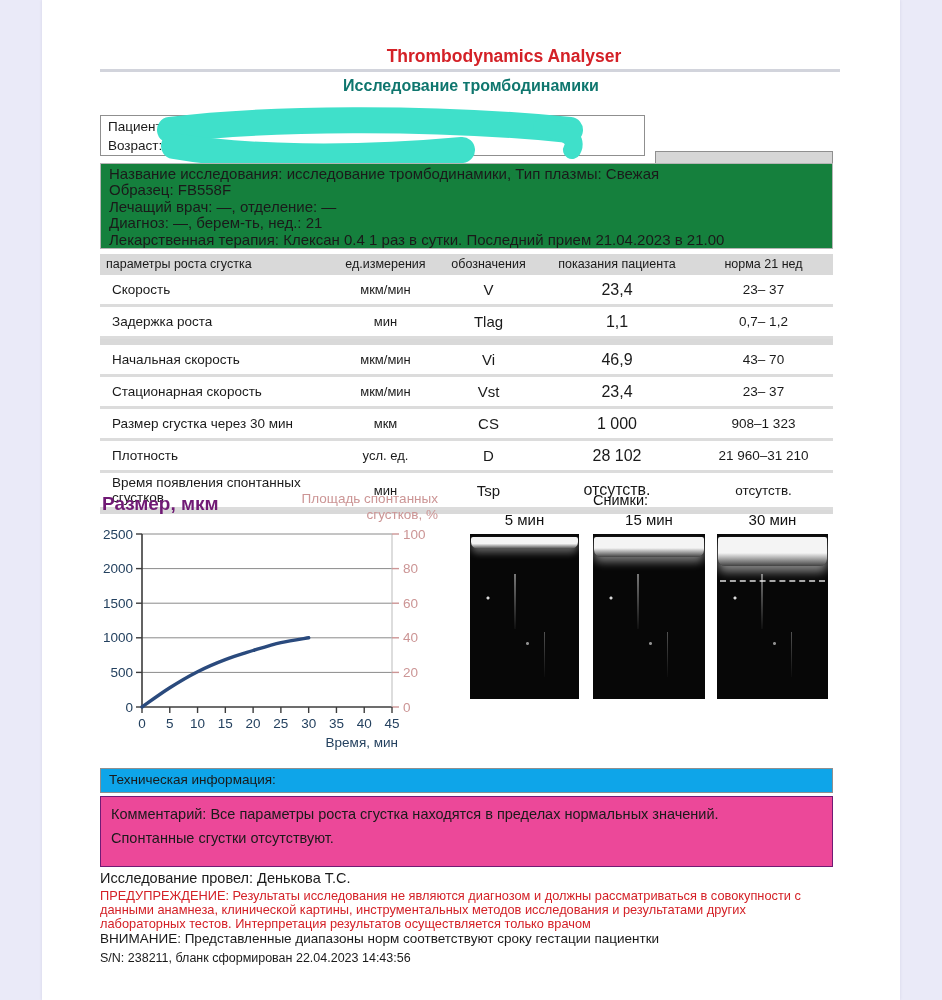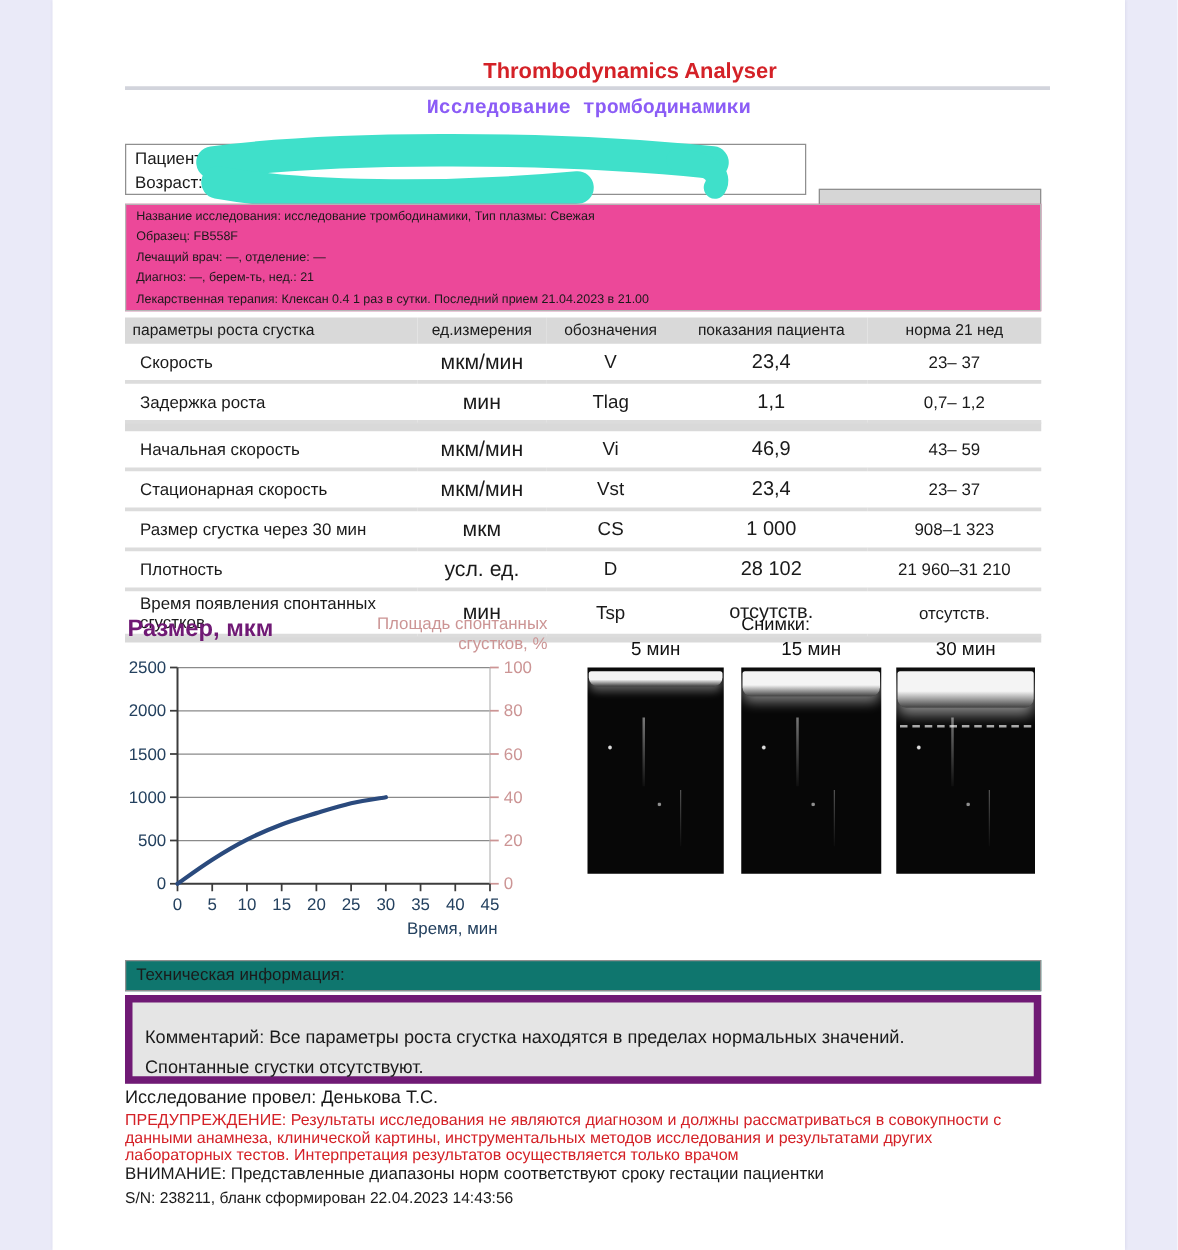--- a/index.html
+++ b/index.html
@@ -17,29 +17,29 @@
   .title-hr{left:58px;top:69px;width:740px;height:3px;background:#d2d4dc;}
   .title-ru{left:0;width:858px;top:77px;text-align:center;font-size:16px;font-weight:bold;}
 
   .patient-box{left:58px;top:115px;width:545px;height:41px;border:1px solid #8f8f8f;background:#fff;
     font-size:13.5px;line-height:19px;padding:1px 0 0 7px;box-sizing:border-box;}
   .redaction{left:100px;top:102px;width:460px;height:66px;pointer-events:none;}
   .date-box{left:613px;top:115px;width:178px;height:41px;background:#d6d6d6;border:1px solid #8f8f8f;
     box-sizing:border-box;display:flex;align-items:center;justify-content:center;
     font-size:15px;font-weight:bold;color:#111;margin-top:36px;}
 
-  .info-box{left:58px;top:163px;width:733px;height:86px;border:1px solid #b5b5b5;background:#ec4899;
-    box-sizing:border-box;font-size:10px;line-height:16.4px;padding:2px 8px;}
+  .info-box{left:58px;top:163px;width:733px;height:86px;border:1px solid #b5b5b5;background:#15803d;
+    box-sizing:border-box;font-size:15px;line-height:16.4px;padding:2px 8px;}
 
   table.params{left:58px;top:254px;width:733px;border-collapse:collapse;table-layout:fixed;}
   table.params th{background:#d9d9d9;font-weight:normal;font-size:12.5px;padding:3px 0 4px 0;color:#1a1a1a;}
   table.params th:first-child{text-align:left;padding-left:6px;}
   table.params td{border-bottom:3px solid #dcdcdc;text-align:center;vertical-align:middle;height:25px;padding:2px 0;}
   table.params td.param{text-align:left;padding-left:12px;font-size:13.5px;}
-  table.params td.unit{font-size:17px;}
+  table.params td.unit{font-size:13px;}
   table.params td.symbol{font-size:15px;}
   table.params td.value{font-size:16px;}
   table.params td.norm{font-size:13.5px;}
   table.params tr.band td{height:6px;background:#d9d9d9;padding:0;border-bottom:none;}
   table.params tr.endband td{height:4px;background:#d9d9d9;padding:0;border-bottom:none;}
 
   .axis-label-left{left:60px;top:493px;font-size:19px;color:#701a75;font-weight:bold;}
   .axis-label-right{left:200px;top:491px;width:196px;text-align:right;font-size:13.5px;
     line-height:16px;color:#cc9595;}
   .chart-wrap{left:58px;top:524px;width:380px;height:232px;}
@@ -54,37 +54,37 @@
       radial-gradient(circle,rgba(255,255,255,.55) 0 1px,transparent 2px);
     background-size:2px 55px,1px 45px,4px 4px,3px 3px;
     background-position:44px 40px,74px 98px,16px 62px,56px 108px;}
   .snap .band{position:absolute;left:1px;right:1px;top:3px;border-radius:2px 2px 7px 7px;
     background:linear-gradient(to bottom,#f4f4f4 55%,rgba(240,240,240,.25));}
   .snap.s1 .band{height:12px;box-shadow:0 4px 7px rgba(255,255,255,.35);}
   .snap.s2 .band{height:20px;box-shadow:0 5px 9px rgba(255,255,255,.45);}
   .snap.s3 .band{height:29px;box-shadow:0 6px 10px rgba(255,255,255,.5);}
   .snap .dash{position:absolute;left:3px;right:3px;top:46px;border-top:2px dashed rgba(255,255,255,.65);}
 
-  .tech-box{left:58px;top:768px;width:733px;height:25px;border:1px solid #8f8f8f;background:#0f766e;
+  .tech-box{left:58px;top:768px;width:733px;height:25px;border:1px solid #8f8f8f;background:#0ea5e9;
     box-sizing:border-box;font-size:13.5px;padding:3px 8px;}
-  .comment-box{left:58px;top:796px;width:733px;height:71px;background:#e5e5e5;border:6px solid #701a75;
-    box-sizing:border-box;font-size:14.5px;line-height:24px;padding:16px 10px;}
+  .comment-box{left:58px;top:796px;width:733px;height:71px;background:#ec4899;border:1px solid #701a75;
+    box-sizing:border-box;font-size:14.5px;line-height:24px;padding:5px 10px;}
   .examiner{left:58px;top:870px;font-size:14.5px;}
   .warning{left:58px;top:889px;width:733px;font-size:12.8px;line-height:13.9px;font-weight:500;}
   .attention{left:58px;top:931px;width:733px;font-size:13.5px;}
   .serial{left:58px;top:951px;width:733px;font-size:12.5px;}
 </style>
 </head>
 <body>
 
 <div class="doc">
 
   <div class="abs title-en" style="color:#d42127;">Thrombodynamics Analyser</div>
   <div class="abs title-hr"></div>
-  <div class="abs title-ru" style="color:#8b5cf6;font-family:Liberation Mono, monospace;">Исследование тромбодинамики</div>
+  <div class="abs title-ru" style="color:#0f766e;">Исследование тромбодинамики</div>
 
   <div class="abs patient-box">
     <div>Пациент:</div>
     <div>Возраст:</div>
   </div>
 
   <svg class="abs redaction" viewBox="0 0 460 66" xmlns="http://www.w3.org/2000/svg">
     <g stroke="#3fe0ca" fill="none" stroke-linecap="round">
       <path d="M 28 28 C 120 16, 290 14, 428 28" stroke-width="26"></path>
       <path d="M 32 44 C 100 56, 210 58, 320 48" stroke-width="26"></path>
@@ -135,21 +135,21 @@
           <td class="norm">0,7– 1,2</td>
         </tr>
         <tr class="band">
           <td colspan="5"></td>
         </tr>
         <tr>
           <td class="param">Начальная скорость</td>
           <td class="unit">мкм/мин</td>
           <td class="symbol">Vi</td>
           <td class="value">46,9</td>
-          <td class="norm">43– 59</td>
+          <td class="norm">43– 70</td>
         </tr>
         <tr>
           <td class="param">Стационарная скорость</td>
           <td class="unit">мкм/мин</td>
           <td class="symbol">Vst</td>
           <td class="value">23,4</td>
           <td class="norm">23– 37</td>
         </tr>
         <tr>
           <td class="param">Размер сгустка через 30 мин</td>

